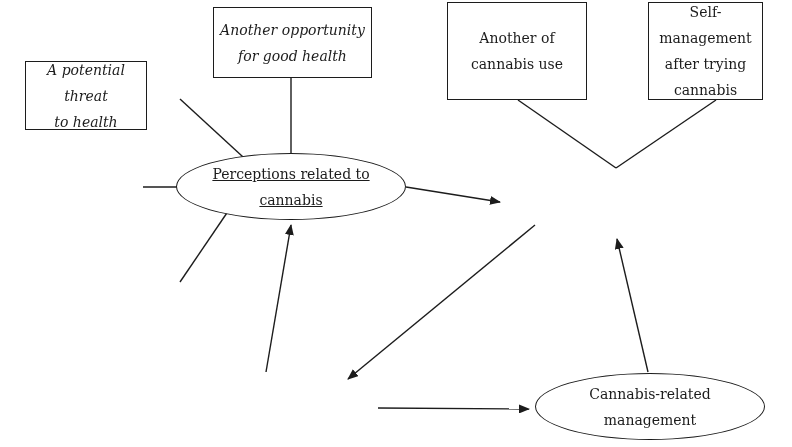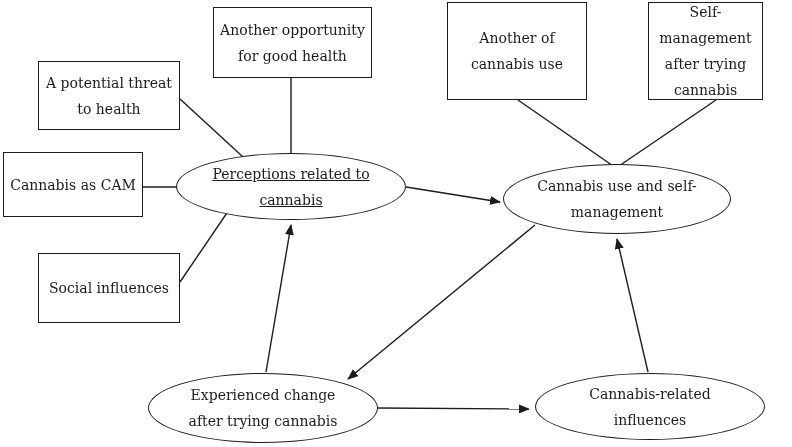--- a/index.html
+++ b/index.html
@@ -37,22 +37,22 @@
     text-align: center;
     white-space: pre-line;
     font-size: 14px;
     line-height: 26px;
     color: #1c1c1c;
   }
   .rect    { border: 1.7px solid #1c1c1c; }
   .ellipse { border: 1.6px solid #1c1c1c; border-radius: 50%; }
 
   
-  .n-threat      { left: 38px;  top: 61px;  width: 142px; height: 69px; }
-  .n-opportunity { left: 213px; top: 7px;   width: 159px; height: 71px; }
+  .n-threat      { left: 25px;  top: 61px;  width: 122px; height: 69px; font-style: italic; }
+  .n-opportunity { left: 213px; top: 7px;   width: 159px; height: 71px; font-style: italic; }
   .n-cam         { left: 3px;   top: 152px; width: 140px; height: 65px; }
   .n-social      { left: 38px;  top: 253px; width: 142px; height: 70px; }
   .n-patterns    { left: 447px; top: 2px;   width: 140px; height: 98px; }
   .n-selfmgmt    { left: 648px; top: 2px;   width: 115px; height: 98px; }
   .n-perceptions { left: 176px; top: 153px; width: 230px; height: 67px; text-decoration: underline; }
   .n-cannabisuse { left: 503px; top: 164px; width: 228px; height: 70px; }
   .n-experienced { left: 148px; top: 373px; width: 230px; height: 70px; }
   .n-knowledge   { left: 535px; top: 373px; width: 230px; height: 67px; }
 </style>
 </head>
@@ -78,36 +78,30 @@
       <line x1="378" y1="408" x2="529" y2="409" class="edge" marker-end="url(#arrowhead)"></line>
       <line x1="648" y1="372" x2="617" y2="239" class="edge" marker-end="url(#arrowhead)"></line>
     </svg>
 
   <div class="node rect n-threat">A potential threat
 to health</div>
 
   <div class="node rect n-opportunity">Another opportunity
 for good health</div>
 
-  <div class="node rect n-cam">Cannabis as CAM</div>
 
-  <div class="node rect n-social">Social influences</div>
 
   <div class="node rect n-patterns">Another of
 cannabis use</div>
 
   <div class="node rect n-selfmgmt">Self-management
 after trying
 cannabis</div>
 
   <div class="node ellipse n-perceptions">Perceptions related to
 cannabis</div>
 
-  <div class="node ellipse n-cannabisuse">Cannabis use and self-
-management</div>
 
-  <div class="node ellipse n-experienced">Experienced change
-after trying cannabis</div>
 
   <div class="node ellipse n-knowledge">Cannabis-related
-influences</div>
+management</div>
 
 </div>
 
 </body></html>

